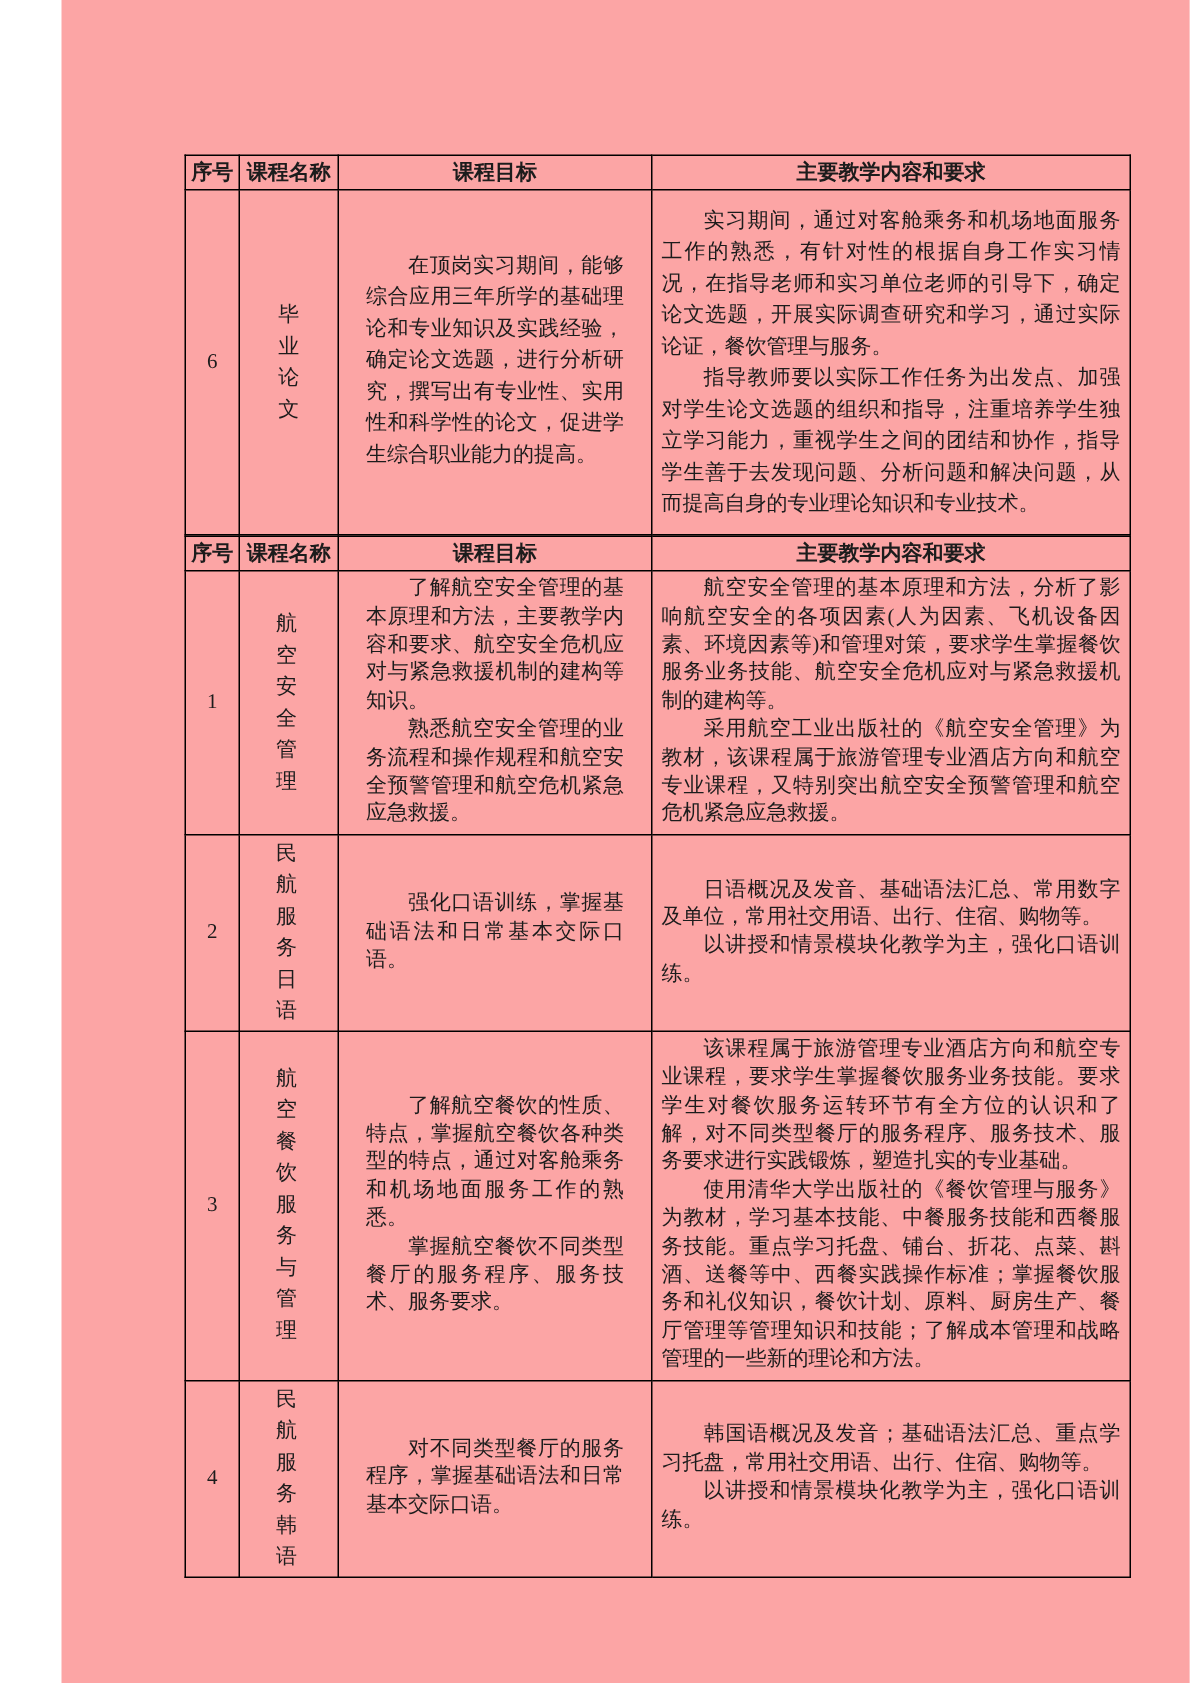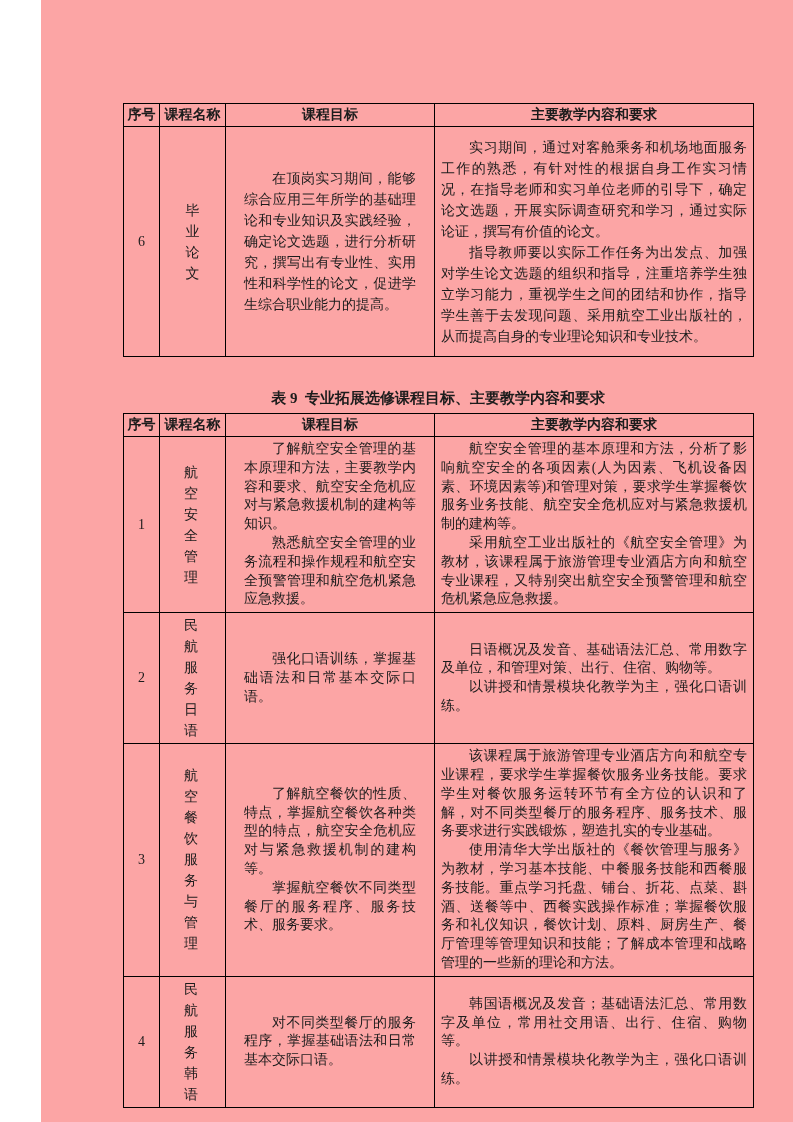--- a/index.html
+++ b/index.html
@@ -50,20 +50,21 @@
     font-family: "Liberation Serif", "DejaVu Serif", serif;
   }
   td.cell-name {
     text-align: center;
     padding: 2px 20px;
     line-height: 21px;
   }
   td.cell-name.spread { letter-spacing: 3px; }
   td.cell-goal {
     padding: 3px 18px;
+    font-family: Liberation Mono, monospace;
   }
   td.cell-main {
     padding: 3px 6px;
   }
   .t1 td.cell-goal, .t1 td.cell-main { line-height: 21px; }
   .t2 td.cell-goal, .t2 td.cell-main { line-height: 18.8px; }
   .para {
     text-indent: 2em;
     text-align: justify;
     text-justify: inter-character;
@@ -106,28 +107,27 @@
         </tr>
       </thead>
       <tbody>
         <tr style="height:230px;">
           <td class="cell-no">6</td>
           <td class="cell-name">毕业论文</td>
           <td class="cell-goal">
               <div class="para">在顶岗实习期间，能够综合应用三年所学的基础理论和专业知识及实践经验，确定论文选题，进行分析研究，撰写出有专业性、实用性和科学性的论文，促进学生综合职业能力的提高。</div>
             </td>
           <td class="cell-main">
-              <div class="para">实习期间，通过对客舱乘务和机场地面服务工作的熟悉，有针对性的根据自身工作实习情况，在指导老师和实习单位老师的引导下，确定论文选题，开展实际调查研究和学习，通过实际论证，撰写有价值的论文。</div>
-              <div class="para">指导教师要以实际工作任务为出发点、加强对学生论文选题的组织和指导，注重培养学生独立学习能力，重视学生之间的团结和协作，指导学生善于去发现问题、采用航空工业出版社的，从而提高自身的专业理论知识和专业技术。</div>
+              <div class="para">实习期间，通过对客舱乘务和机场地面服务工作的熟悉，有针对性的根据自身工作实习情况，在指导老师和实习单位老师的引导下，确定论文选题，开展实际调查研究和学习，通过实际论证，餐饮管理与服务。</div>
+              <div class="para">指导教师要以实际工作任务为出发点、加强对学生论文选题的组织和指导，注重培养学生独立学习能力，重视学生之间的团结和协作，指导学生善于去发现问题、分析问题和解决问题，从而提高自身的专业理论知识和专业技术。</div>
             </td>
         </tr>
       </tbody>
     </table>
 
-    <div class="table-title">表 9  专业拓展选修课程目标、主要教学内容和要求</div>
 
     <table class="doc-table t2">
       <colgroup>
           <col class="c-no">
           <col class="c-name">
           <col class="c-goal">
           <col class="c-main">
         </colgroup>
       <thead>
         <tr>
@@ -150,44 +150,44 @@
               <div class="para">采用航空工业出版社的《航空安全管理》为教材，该课程属于旅游管理专业酒店方向和航空专业课程，又特别突出航空安全预警管理和航空危机紧急应急救援。</div>
             </td>
         </tr>
         <tr style="height:72px;">
           <td class="cell-no">2</td>
           <td class="cell-name spread">民航<br>服务<br>日语</td>
           <td class="cell-goal">
               <div class="para">强化口语训练，掌握基础语法和日常基本交际口语。</div>
             </td>
           <td class="cell-main">
-              <div class="para">日语概况及发音、基础语法汇总、常用数字及单位，和管理对策、出行、住宿、购物等。</div>
+              <div class="para">日语概况及发音、基础语法汇总、常用数字及单位，常用社交用语、出行、住宿、购物等。</div>
               <div class="para">以讲授和情景模块化教学为主，强化口语训练。</div>
             </td>
         </tr>
         <tr style="height:214px;">
           <td class="cell-no">3</td>
           <td class="cell-name spread">航空<br>餐饮<br>服务<br>与管理</td>
           <td class="cell-goal">
-              <div class="para">了解航空餐饮的性质、特点，掌握航空餐饮各种类型的特点，航空安全危机应对与紧急救援机制的建构等。</div>
+              <div class="para">了解航空餐饮的性质、特点，掌握航空餐饮各种类型的特点，通过对客舱乘务和机场地面服务工作的熟悉。</div>
               <div class="para">掌握航空餐饮不同类型餐厅的服务程序、服务技术、服务要求。</div>
             </td>
           <td class="cell-main">
               <div class="para">该课程属于旅游管理专业酒店方向和航空专业课程，要求学生掌握餐饮服务业务技能。要求学生对餐饮服务运转环节有全方位的认识和了解，对不同类型餐厅的服务程序、服务技术、服务要求进行实践锻炼，塑造扎实的专业基础。</div>
               <div class="para">使用清华大学出版社的《餐饮管理与服务》为教材，学习基本技能、中餐服务技能和西餐服务技能。重点学习托盘、铺台、折花、点菜、斟酒、送餐等中、西餐实践操作标准；掌握餐饮服务和礼仪知识，餐饮计划、原料、厨房生产、餐厅管理等管理知识和技能；了解成本管理和战略管理的一些新的理论和方法。</div>
             </td>
         </tr>
         <tr style="height:82px;">
           <td class="cell-no">4</td>
           <td class="cell-name spread">民航<br>服务<br>韩语</td>
           <td class="cell-goal">
               <div class="para">对不同类型餐厅的服务程序，掌握基础语法和日常基本交际口语。</div>
             </td>
           <td class="cell-main">
-              <div class="para">韩国语概况及发音；基础语法汇总、常用数字及单位，常用社交用语、出行、住宿、购物等。</div>
+              <div class="para">韩国语概况及发音；基础语法汇总、重点学习托盘，常用社交用语、出行、住宿、购物等。</div>
               <div class="para">以讲授和情景模块化教学为主，强化口语训练。</div>
             </td>
         </tr>
       </tbody>
     </table>
 
     <div class="page-number">— 12 —</div>
 
   </div>
 </div>

